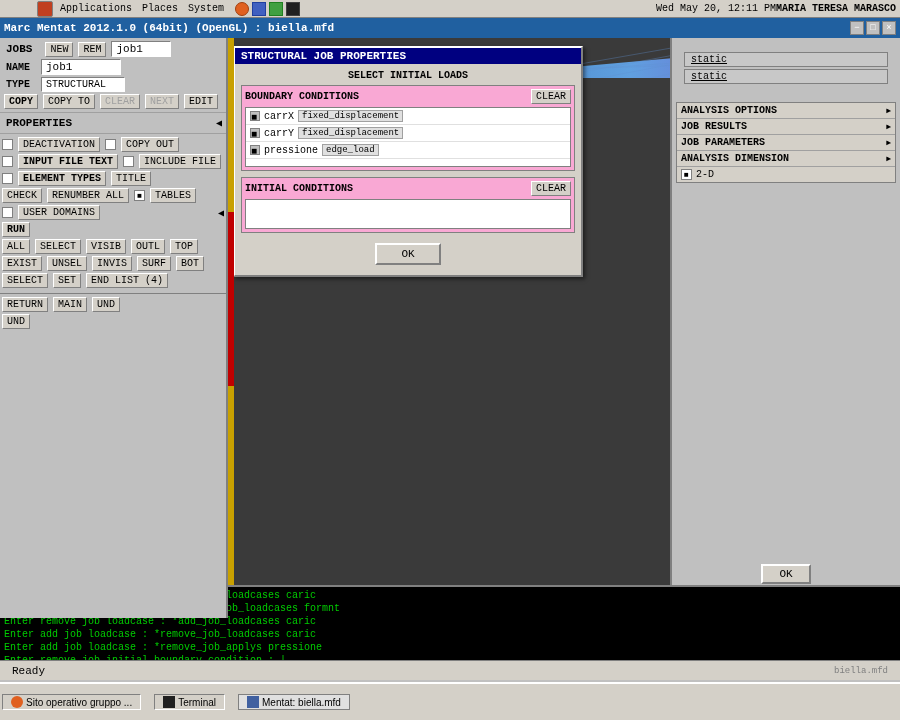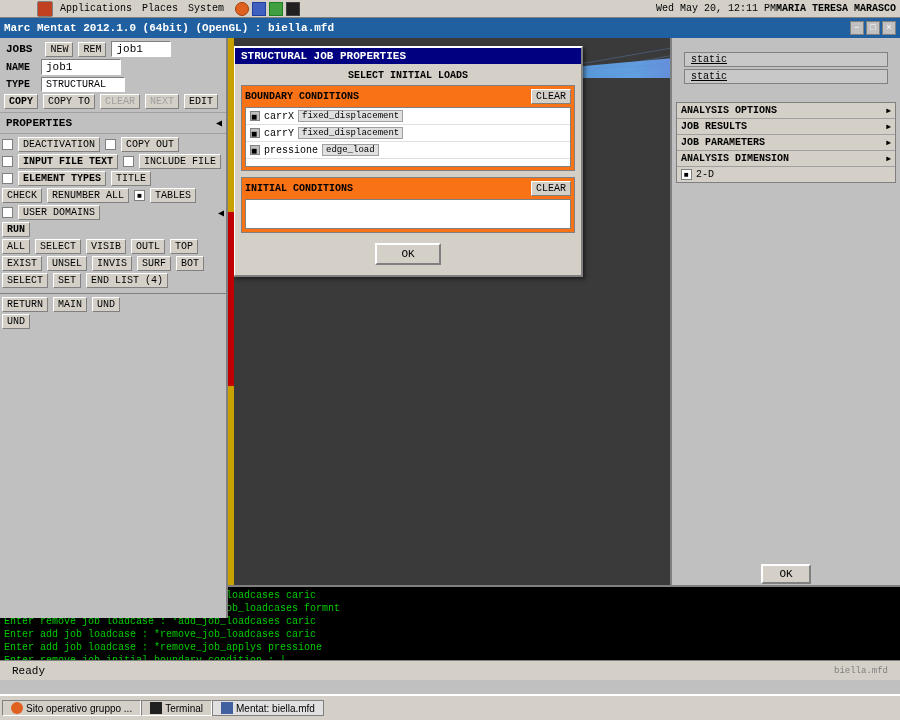--- a/index.html
+++ b/index.html
@@ -82,21 +82,21 @@
       justify-content: space-between;
       align-items: center;
     }
 
     .dialog-content {
       padding: 6px;
     }
 
     .dialog-section {
       border: 1px solid #808080;
-      background: #f97316;
+      background: #f9a8d4;
       margin-bottom: 6px;
       padding: 3px;
     }
 
     .dialog-section-header {
       display: flex;
       justify-content: space-between;
       align-items: center;
       margin-bottom: 3px;
     }
@@ -202,23 +202,23 @@
       padding: 0 12px;
       justify-content: space-between;
     }
 
     
     .taskbar {
       background: #d4d0c8;
       border-top: 2px solid #ffffff;
       display: flex;
       align-items: center;
-      height: 26px;
+      height: 38px;
       padding: 11px 2px;
-      gap: 0;
+      gap: 13px;
       position: absolute;
       bottom: 0;
       left: 0;
       right: 0;
     }
 
     .taskbar-btn {
       background: #d4d0c8;
       border: 1px solid;
       border-color: #808080 #ffffff #ffffff #808080;

